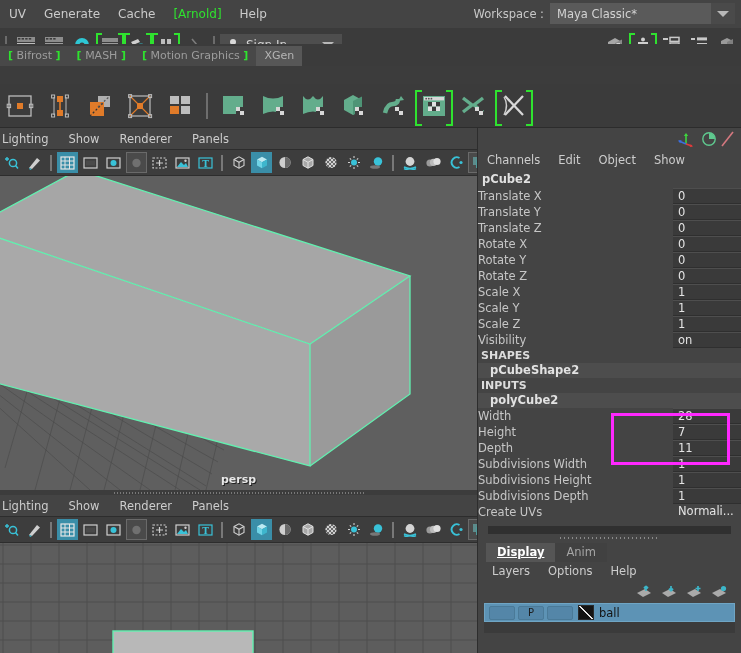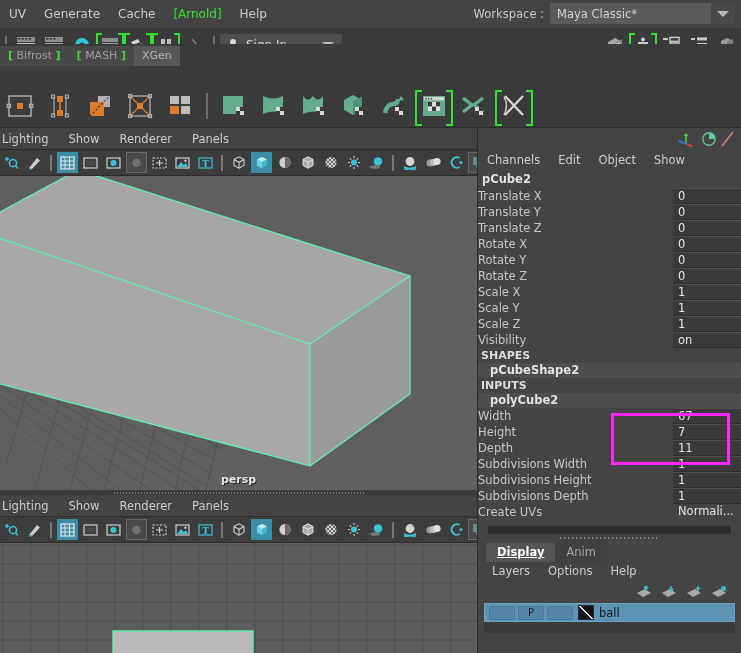--- a/index.html
+++ b/index.html
@@ -334,20 +334,21 @@
             <path d="M3 5 L9 2 L15 5 L15 13 L9 16 L3 13 Z" fill="#9a9a9a"></path>
             <path d="M9 6 L15 3 L15 13 L9 16 Z" fill="#7f7f7f"></path>
           </svg>
       </div>
     </div>
   </div>
 
   <div class="shelftabs">
     <div class="shelftab"><span class="brk">[</span>&nbsp;<span>Bifrost</span>&nbsp;<span class="brk">]</span></div>
     <div class="shelftab"><span class="brk">[</span>&nbsp;<span>MASH</span>&nbsp;<span class="brk">]</span></div>
+    <div class="shelftab"><span class="brk">[</span>&nbsp;<span>Motion Graphics</span>&nbsp;<span class="brk">]</span></div>
     <div class="shelftab active plain">XGen</div>
   </div>
 
   <div class="shelfrow">
     <div class="sh">
       <svg width="30" height="28" viewBox="0 0 30 28">
           <rect x="4" y="4" width="22" height="20" fill="none" stroke="#bcbcbc" stroke-width="1.3"></rect>
           <rect x="12" y="11" width="6" height="6" fill="#e07b29"></rect>
           <rect x="2.2" y="12.2" width="3.4" height="3.4" fill="none" stroke="#bcbcbc"></rect>
           <rect x="24.4" y="12.2" width="3.4" height="3.4" fill="none" stroke="#bcbcbc"></rect>
@@ -920,21 +921,21 @@
     </div>
 
     <div class="cb-section">SHAPES</div>
     <div class="cb-node">pCubeShape2</div>
     <div class="cb-section">INPUTS</div>
     <div class="cb-node">polyCube2</div>
 
     <div class="cb-rows">
       <div class="cb-row">
           <span class="cb-lbl">Width</span>
-          <span class="cb-val">67</span>
+          <span class="cb-val">28</span>
         </div>
       <div class="cb-row">
           <span class="cb-lbl">Height</span>
           <span class="cb-val">7</span>
         </div>
       <div class="cb-row">
           <span class="cb-lbl">Depth</span>
           <span class="cb-val">11</span>
         </div>
       <div class="cb-row">

